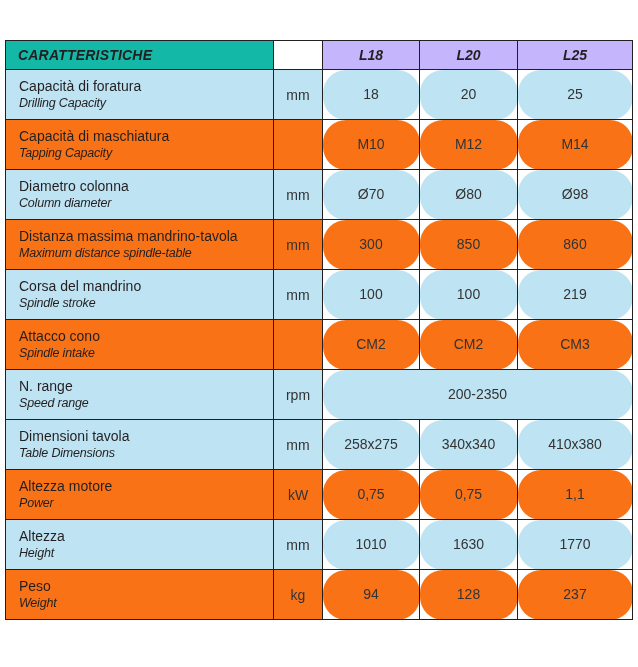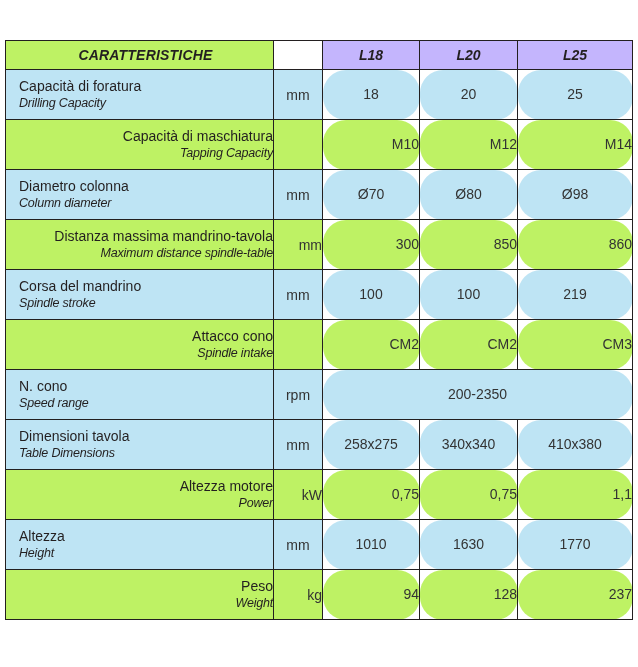--- a/index.html
+++ b/index.html
@@ -6,26 +6,26 @@
   body { width: 638px; height: 667px; position: relative; overflow: hidden;
          font-family: "Liberation Sans", sans-serif; color: #231f20; }
   .title { position: absolute; left: 12px; top: 6px; font-size: 19px; font-weight: bold;
            letter-spacing: -0.3px; color: #231f20; margin-top: 44px; }
   table { position: absolute; left: 5px; top: 40px; border-collapse: collapse;
           table-layout: fixed; width: 627px; }
   td, th { border: 1.5px solid #231f20; padding: 0; }
   col.c0 { width: 268px; } col.c1 { width: 49px; }
   col.c2 { width: 97px; } col.c3 { width: 98px; } col.c4 { width: 115px; }
   thead th { height: 28px; font-style: italic; font-weight: bold; font-size: 14px; }
-  th.feat { background: #bef264; text-align: center; padding-left: 12px; letter-spacing: 0.2px; }
+  th.feat { background: #14b8a6; text-align: left; padding-left: 12px; letter-spacing: 0.2px; }
   th.blank { background: #ffffff; }
   th.model { background: #c4b5fd; text-align: center; }
   tbody td { height: 47px; font-size: 14px; color: #333; }
   tr.blue td { background: #bee4f4; }
-  tr.white td { background: #bef264; text-align: right; }
+  tr.white td { background: #f97316; }
   td.label { padding-left: 13px; vertical-align: middle; }
   .it { display: block; font-size: 14px; line-height: 17px; color: #231f20; }
   .en { display: block; font-size: 12.5px; font-style: italic; line-height: 17px; color: #231f20; letter-spacing: -0.2px; }
   td.unit, td.val { text-align: center; vertical-align: middle; margin-top: 26px; }
   td.val { padding-bottom: 2px; border-radius: 23px; }
 </style>
 </head>
 <body>
 
 <div class="title">DATI TECNICI</div>
@@ -103,21 +103,21 @@
         <span class="it">Attacco cono</span>
         <span class="en">Spindle intake</span>
       </td>
       <td class="unit"></td>
       <td class="val">CM2</td>
       <td class="val">CM2</td>
       <td class="val">CM3</td>
     </tr>
     <tr class="blue">
       <td class="label">
-        <span class="it">N. cono</span>
+        <span class="it">N. range</span>
         <span class="en">Speed range</span>
       </td>
       <td class="unit">rpm</td>
       <td class="val" colspan="3">200-2350</td>
     </tr>
     <tr class="blue">
       <td class="label">
         <span class="it">Dimensioni tavola</span>
         <span class="en">Table Dimensions</span>
       </td>

